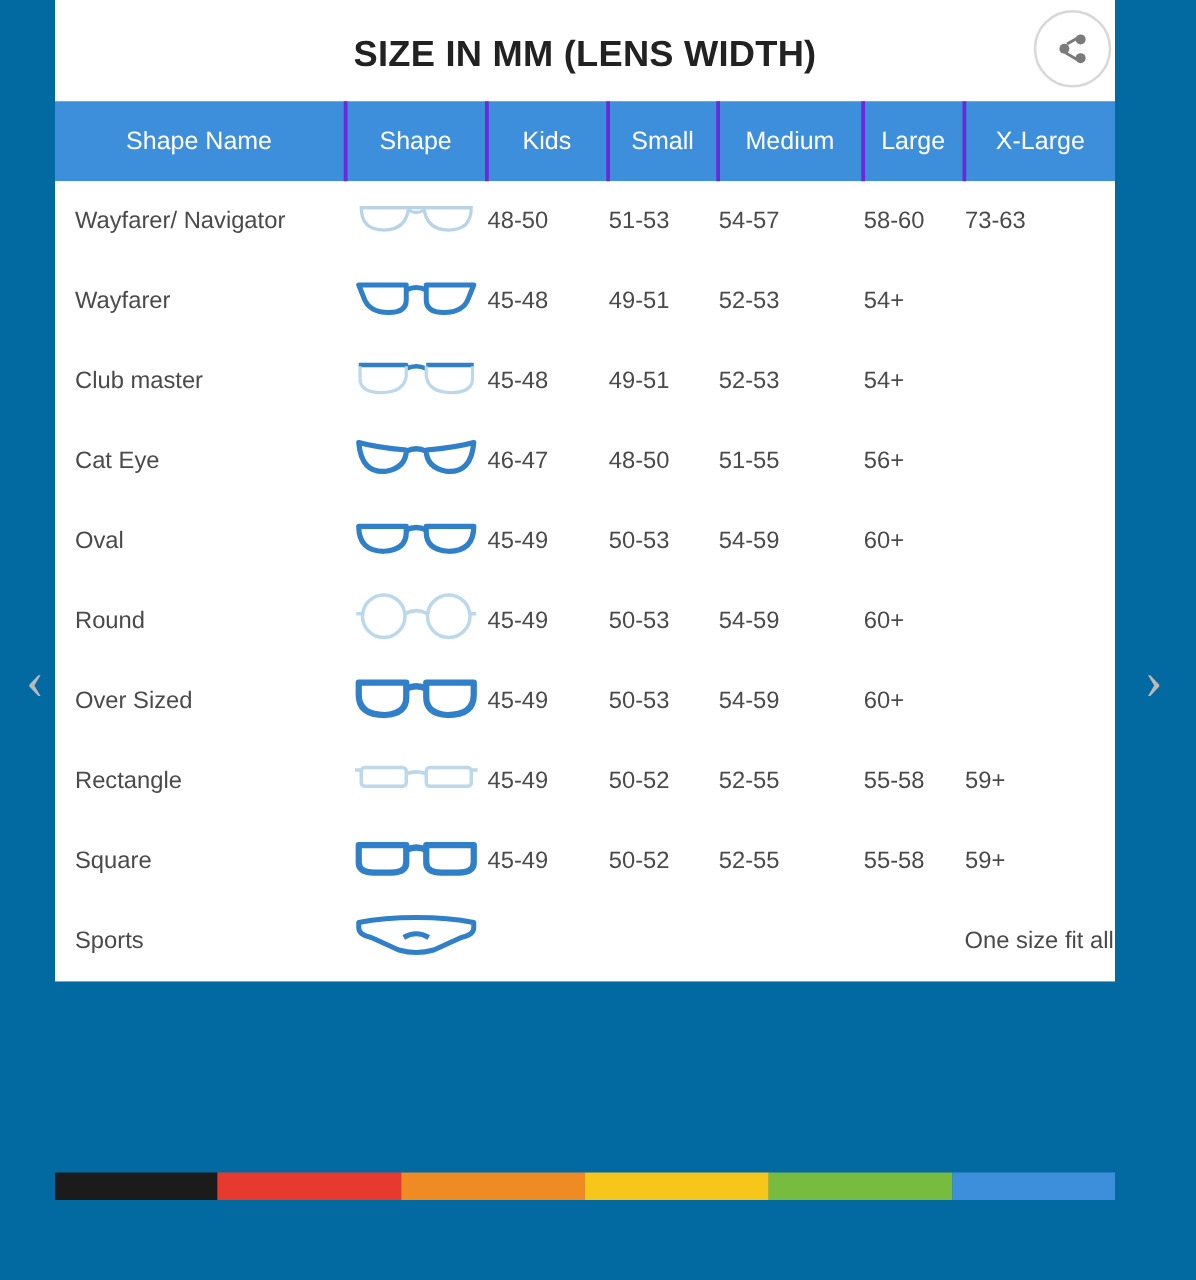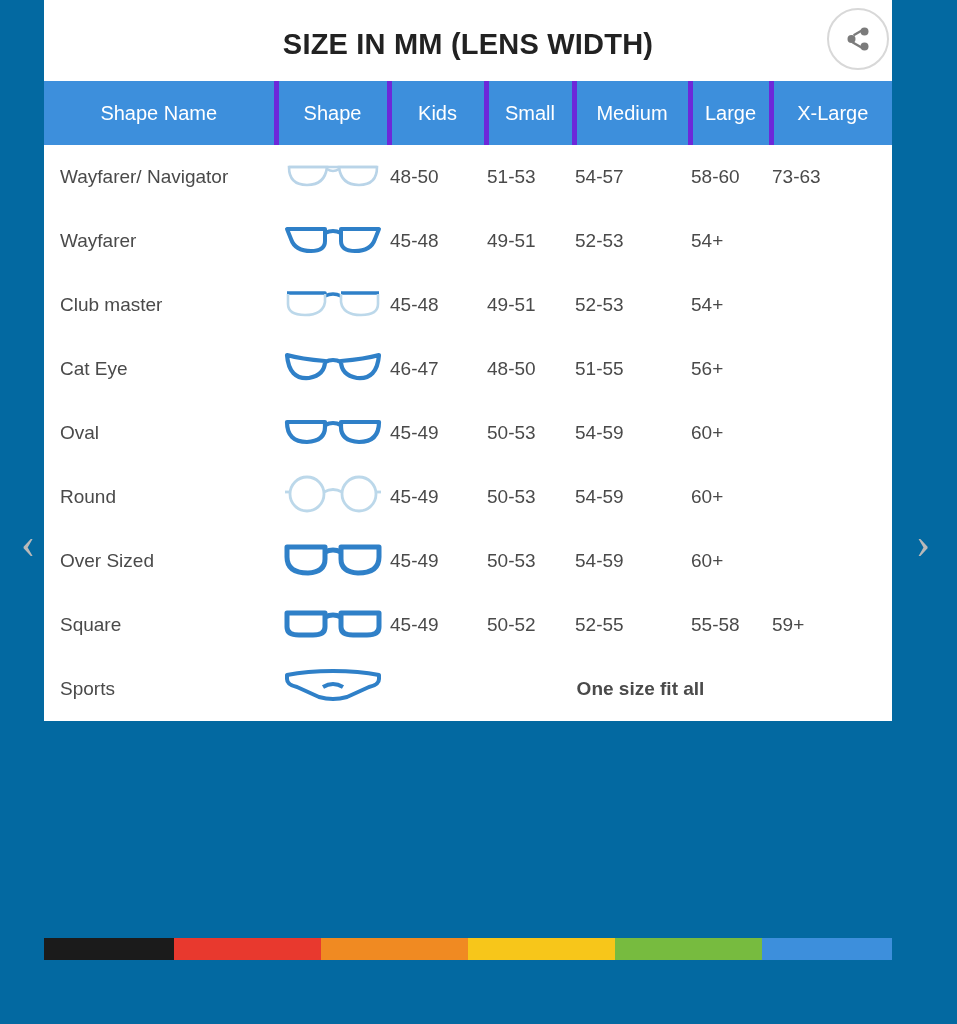--- a/index.html
+++ b/index.html
@@ -61,21 +61,21 @@
     width: 848px;
     table-layout: fixed;
   }
   table.size-table thead th {
     background: #3d8fdc;
     color: #ffffff;
     font-weight: normal;
     font-size: 20px;
     height: 62px;
     vertical-align: middle;
-    border-right: 5px solid #6d28d9;
+    border-right: 3px solid #6d28d9;
     text-align: center;
   }
   table.size-table thead th:last-child { border-right: none; }
   table.size-table thead th.col-name { text-align: center; }
 
   table.size-table tbody td {
     height: 62px;
     font-size: 19px;
     color: #4a4a4a;
     vertical-align: middle;
@@ -88,24 +88,23 @@
     color: #4a4a4a;
   }
   td.c-shape {
     text-align: center;
     padding: 0;
   }
   td.c-val {
     text-align: left;
   }
   td.c-onesize {
-    text-align: center;
+    text-align: right;
     font-size: 19px;
     color: #4a4a4a;
-    font-weight: bold;
   }
 
   
   col.w-name   { width: 232px; }
   col.w-shape  { width: 113px; }
   col.w-kids   { width: 97px; }
   col.w-small  { width: 88px; }
   col.w-medium { width: 116px; }
   col.w-large  { width: 81px; }
   col.w-xlarge { width: 121px; }
@@ -311,20 +310,41 @@
               </svg>
             </span>
           </td>
           <td class="c-val">45-49</td>
           <td class="c-val">50-53</td>
           <td class="c-val">54-59</td>
           <td class="c-val">60+</td>
           <td class="c-val"></td>
         </tr>
 
+        <tr>
+          <td class="c-name">Rectangle</td>
+          <td class="c-shape">
+            <span class="glyph">
+              <svg width="100" height="44" viewBox="0 0 100 44">
+                <g fill="none" stroke="#bcd8ea" stroke-width="2.8" stroke-linejoin="round">
+                  <rect x="6" y="14" width="36" height="15" rx="3"></rect>
+                  <rect x="58" y="14" width="36" height="15" rx="3"></rect>
+                  <path d="M42 19 q8 -3 16 0"></path>
+                  <path d="M6 16 H1"></path>
+                  <path d="M94 16 H99"></path>
+                </g>
+              </svg>
+            </span>
+          </td>
+          <td class="c-val">45-49</td>
+          <td class="c-val">50-52</td>
+          <td class="c-val">52-55</td>
+          <td class="c-val">55-58</td>
+          <td class="c-val">59+</td>
+        </tr>
 
         <tr>
           <td class="c-name">Square</td>
           <td class="c-shape">
             <span class="glyph">
               <svg width="100" height="44" viewBox="0 0 100 44">
                 <g fill="none" stroke="#2f80c8" stroke-width="5" stroke-linejoin="round">
                   <path d="M4 12 h38 v14 q0 8 -12 8 h-14 q-12 0 -12-8 z"></path>
                   <path d="M96 12 h-38 v14 q0 8 12 8 h14 q12 0 12-8 z"></path>
                   <path d="M42 16 q8 -4 16 0"></path>

